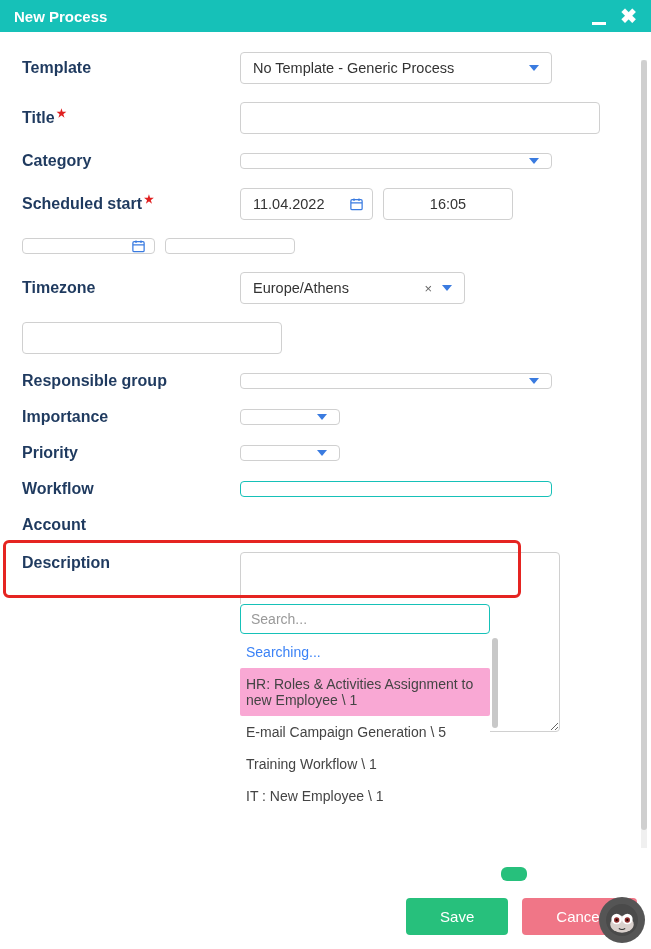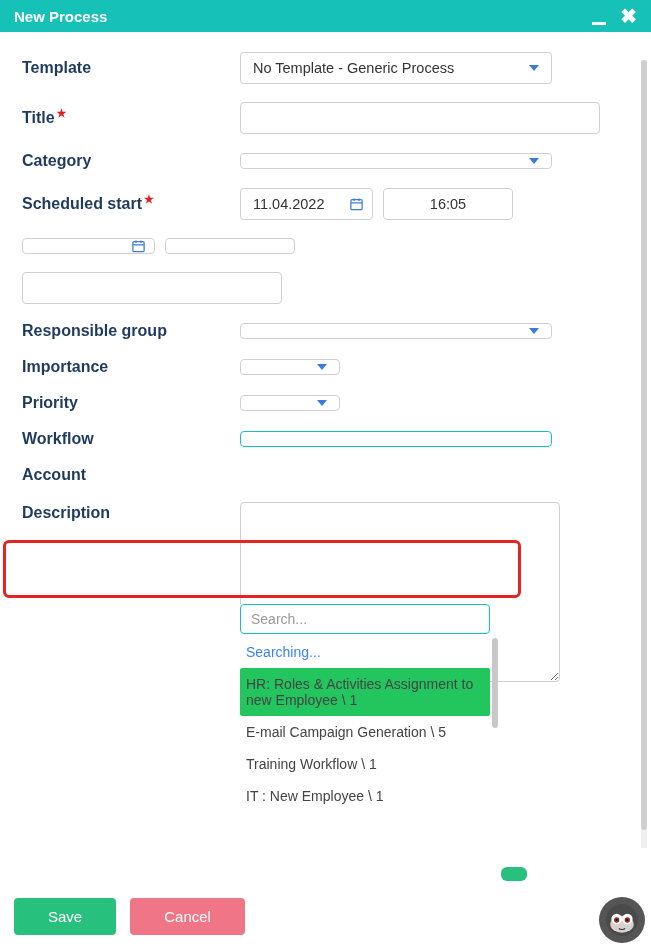--- a/index.html
+++ b/index.html
@@ -116,31 +116,31 @@
   .dd-scroll {
     max-height:200px;
     position:relative;
   }
   .dd-item {
     padding:8px 6px;
     font-size:14px;
     color:#444;
     border-radius:2px;
   }
-  .dd-item.highlight { background:#22c55e; }
+  .dd-item.highlight { background:#f9a8d4; }
   .dd-status { padding:6px 6px 8px; font-size:14px; color:#3b82f6; }
   .dd-side-scroll {
     position:absolute; right:-8px; top:0; width:6px; height:90px;
     background:#c8c8c8; border-radius:3px;
   }
   .textarea { height:180px; resize:both; }
   .footer {
     position:absolute;
     bottom:0; left:0; right:0;
-    display:flex; justify-content:flex-start; gap:14px;
+    display:flex; justify-content:flex-end; gap:14px;
     padding:14px 14px 14px;
     background:#fff;
   }
   .btn {
     border:none; border-radius:4px;
     padding:10px 34px;
     font-size:15px; color:#fff; font-weight:500;
     cursor:pointer;
   }
   .btn-save { background:#27c07c; }
@@ -247,20 +247,30 @@
               <line x1="16" y1="3" x2="16" y2="7"></line>
             </svg>
         </span>
       </div>
       <div class="input time-input">
         <span></span>
       </div>
     </div>
   </div>
 
+  <div class="row">
+    <div class="label">Timezone</div>
+    <div class="control-area">
+      <div class="select tz-select">
+        <span>Europe/Athens</span>
+        <span class="clear-x">×</span>
+        <span class="chevron"></span>
+      </div>
+    </div>
+  </div>
 
   <div class="row">
     <div class="control-area">
       <input class="input med-select" value="" style="">
     </div>
   </div>
 
   <div class="row">
     <div class="label">Responsible group</div>
     <div class="control-area">

